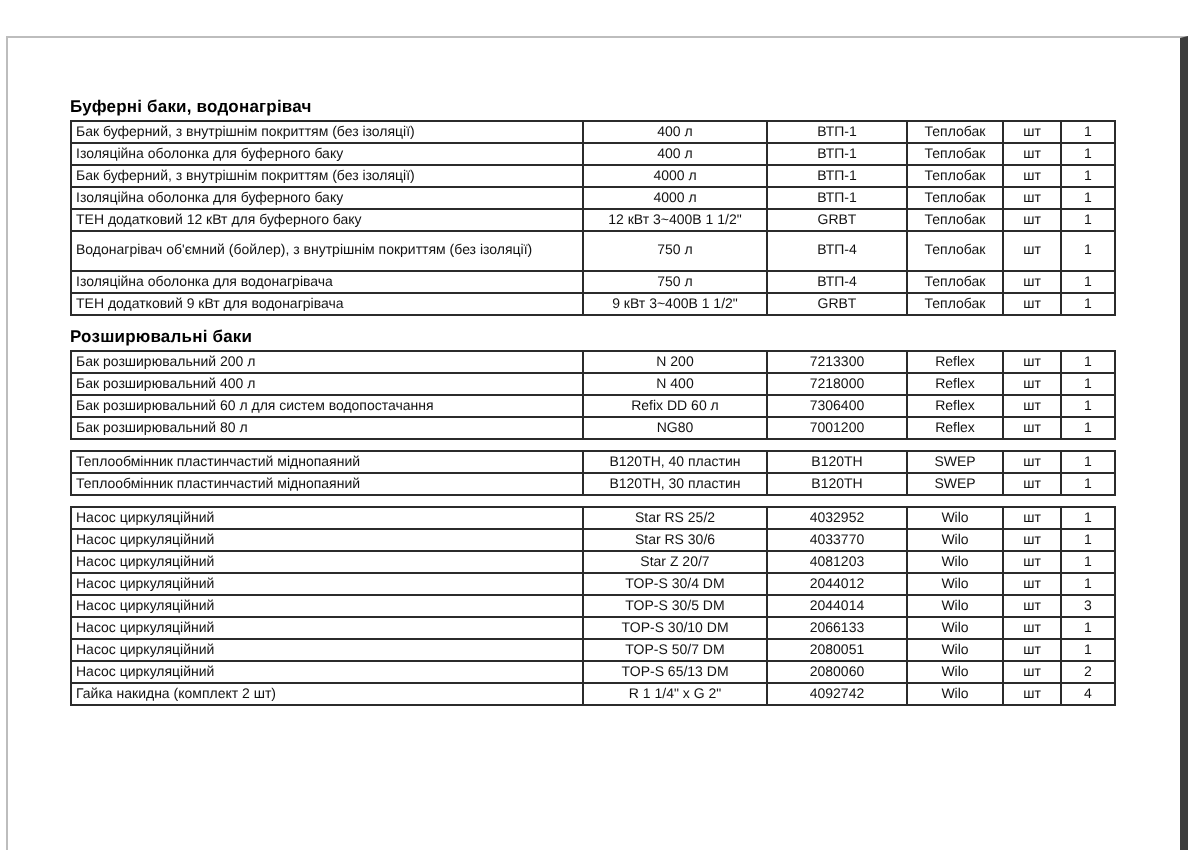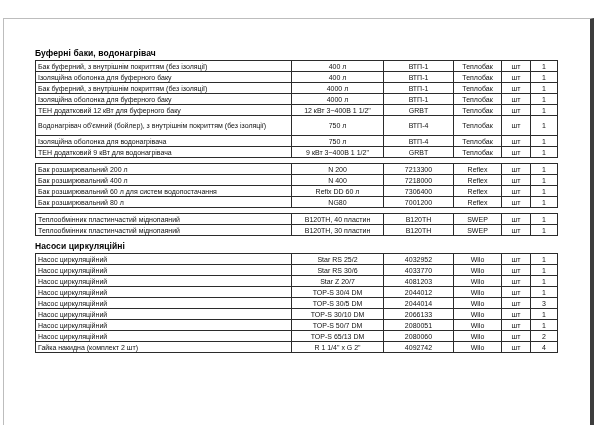--- a/index.html
+++ b/index.html
@@ -134,20 +134,21 @@
               <td>9 кВт 3~400В 1 1/2"</td>
               <td>GRBT</td>
               <td>Теплобак</td>
               <td>шт</td>
               <td>1</td>
             </tr>
           </tbody>
         </table>
       </section>
       <section class="sec">
+        <h2>Розширювальні баки</h2>
         <table>
           <colgroup>
             <col class="c-desc">
             <col class="c-model">
             <col class="c-code">
             <col class="c-brand">
             <col class="c-unit">
             <col class="c-qty">
           </colgroup>
           <tbody>
@@ -210,21 +211,20 @@
               <td>B120TH, 30 пластин</td>
               <td>B120TH</td>
               <td>SWEP</td>
               <td>шт</td>
               <td>1</td>
             </tr>
           </tbody>
         </table>
       </section>
       <section class="sec">
-        <h2>Насоси циркуляційні</h2>
         <table>
           <colgroup>
             <col class="c-desc">
             <col class="c-model">
             <col class="c-code">
             <col class="c-brand">
             <col class="c-unit">
             <col class="c-qty">
           </colgroup>
           <tbody>

